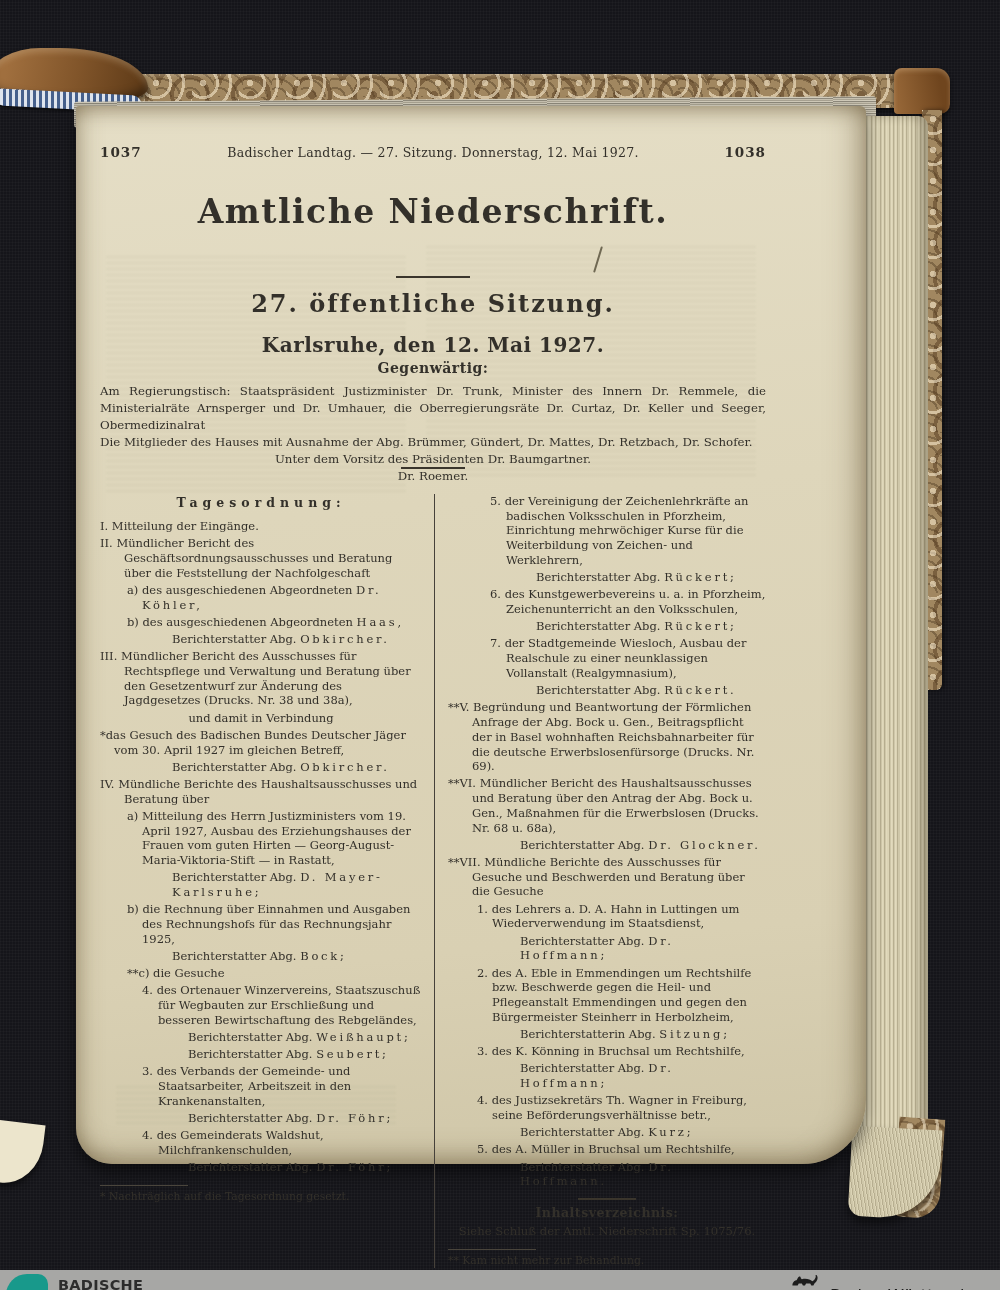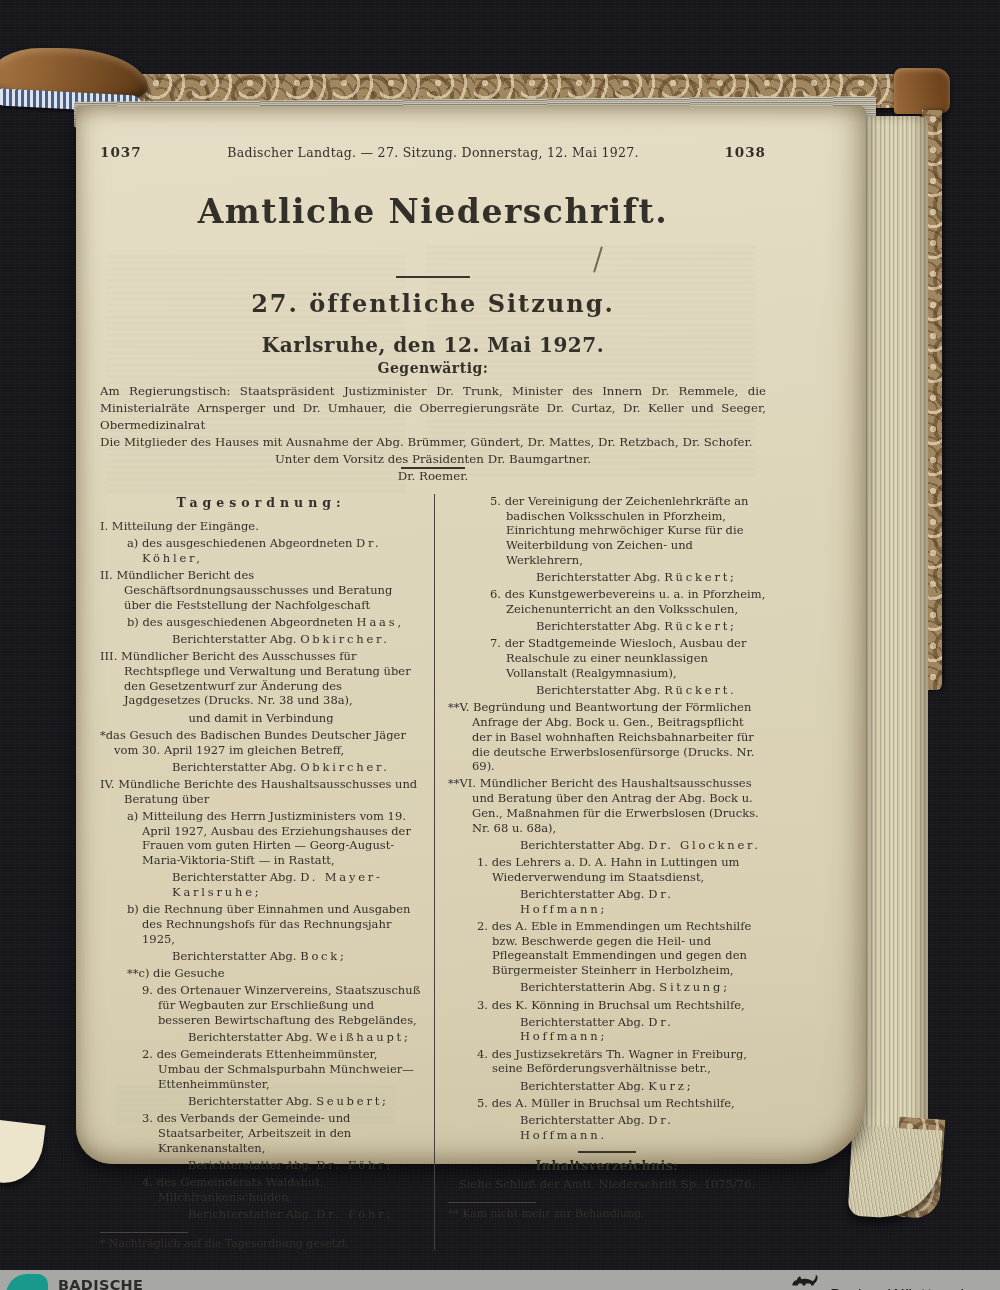--- a/index.html
+++ b/index.html
@@ -155,37 +155,36 @@
           <div class="plc">Unter dem Vorsitz des Präsidenten Dr. Baumgartner.</div>
           <div class="plc">Dr. Roemer.</div>
         </div>
       <div class="rule2"></div>
 
       <div class="columns">
         <div class="col left">
           <div class="aghead">Tagesordnung:</div>
           <div id="agenda-left">
               <div class="ag i0">I. Mitteilung der Eingänge.</div>
+              <div class="ag i0">II. Mündlicher Bericht des Geschäftsordnungsausschusses und Beratung über die Feststellung der Nachfolgeschaft</div>
               <div class="ag i1"><span>a) des ausgeschiedenen Abgeordneten </span><span class="spname">Dr. Köhler,</span></div>
-              <div class="ag i0">II. Mündlicher Bericht des Geschäftsordnungsausschusses und Beratung über die Feststellung der Nachfolgeschaft</div>
               <div class="ag i1"><span>b) des ausgeschiedenen Abgeordneten </span><span class="spname">Haas,</span></div>
               <div class="ag rep"><span>Berichterstatter Abg. </span><span class="spname">Obkircher.</span></div>
               <div class="ag i0">III. Mündlicher Bericht des Ausschusses für Rechtspflege und Verwaltung und Beratung über den Gesetzentwurf zur Änderung des Jagdgesetzes (Drucks. Nr. 38 und 38a),</div>
               <div class="ag ctr">und damit in Verbindung</div>
               <div class="ag star0">*das Gesuch des Badischen Bundes Deutscher Jäger vom 30. April 1927 im gleichen Betreff,</div>
               <div class="ag rep"><span>Berichterstatter Abg. </span><span class="spname">Obkircher.</span></div>
               <div class="ag i0">IV. Mündliche Berichte des Haushaltsausschusses und Beratung über</div>
               <div class="ag i1">a) Mitteilung des Herrn Justizministers vom 19. April 1927, Ausbau des Erziehungshauses der Frauen vom guten Hirten — Georg-August-Maria-Viktoria-Stift — in Rastatt,</div>
               <div class="ag rep"><span>Berichterstatter Abg. </span><span class="spname">D. Mayer-Karlsruhe;</span></div>
               <div class="ag i1">b) die Rechnung über Einnahmen und Ausgaben des Rechnungshofs für das Rechnungsjahr 1925,</div>
               <div class="ag rep"><span>Berichterstatter Abg. </span><span class="spname">Bock;</span></div>
               <div class="ag i1">**c) die Gesuche</div>
-              <div class="ag i2">9. des Ortenauer Winzervereins, Staatszuschuß für Wegbauten zur Erschließung und besseren Bewirtschaftung des Rebgeländes,</div>
+              <div class="ag i2">4. des Ortenauer Winzervereins, Staatszuschuß für Wegbauten zur Erschließung und besseren Bewirtschaftung des Rebgeländes,</div>
               <div class="ag rep2"><span>Berichterstatter Abg. </span><span class="spname">Weißhaupt;</span></div>
-              <div class="ag i2">2. des Gemeinderats Ettenheimmünster, Umbau der Schmalspurbahn Münchweier—Ettenheimmünster,</div>
               <div class="ag rep2"><span>Berichterstatter Abg. </span><span class="spname">Seubert;</span></div>
               <div class="ag i2">3. des Verbands der Gemeinde- und Staatsarbeiter, Arbeitszeit in den Krankenanstalten,</div>
               <div class="ag rep2"><span>Berichterstatter Abg. </span><span class="spname">Dr. Föhr;</span></div>
               <div class="ag i2">4. des Gemeinderats Waldshut, Milchfrankenschulden,</div>
               <div class="ag rep2"><span>Berichterstatter Abg. </span><span class="spname">Dr. Föhr;</span></div>
             </div>
           <div class="footnote">
             <div class="fn-rule"></div>
             <div>* Nachträglich auf die Tagesordnung gesetzt.</div>
           </div>
@@ -194,20 +193,21 @@
           <div id="agenda-right">
               <div class="ag i2">5. der Vereinigung der Zeichenlehrkräfte an badischen Volksschulen in Pforzheim, Einrichtung mehrwöchiger Kurse für die Weiterbildung von Zeichen- und Werklehrern,</div>
               <div class="ag rep2"><span>Berichterstatter Abg. </span><span class="spname">Rückert;</span></div>
               <div class="ag i2">6. des Kunstgewerbevereins u. a. in Pforzheim, Zeichenunterricht an den Volksschulen,</div>
               <div class="ag rep2"><span>Berichterstatter Abg. </span><span class="spname">Rückert;</span></div>
               <div class="ag i2">7. der Stadtgemeinde Wiesloch, Ausbau der Realschule zu einer neunklassigen Vollanstalt (Realgymnasium),</div>
               <div class="ag rep2"><span>Berichterstatter Abg. </span><span class="spname">Rückert.</span></div>
               <div class="ag i0">**V. Begründung und Beantwortung der Förmlichen Anfrage der Abg. Bock u. Gen., Beitragspflicht der in Basel wohnhaften Reichsbahnarbeiter für die deutsche Erwerbslosenfürsorge (Drucks. Nr. 69).</div>
               <div class="ag i0">**VI. Mündlicher Bericht des Haushaltsausschusses und Beratung über den Antrag der Abg. Bock u. Gen., Maßnahmen für die Erwerbslosen (Drucks. Nr. 68 u. 68a),</div>
               <div class="ag rep"><span>Berichterstatter Abg. </span><span class="spname">Dr. Glockner.</span></div>
+              <div class="ag i0">**VII. Mündliche Berichte des Ausschusses für Gesuche und Beschwerden und Beratung über die Gesuche</div>
               <div class="ag i1n">1. des Lehrers a. D. A. Hahn in Luttingen um Wiederverwendung im Staatsdienst,</div>
               <div class="ag rep"><span>Berichterstatter Abg. </span><span class="spname">Dr. Hoffmann;</span></div>
               <div class="ag i1n">2. des A. Eble in Emmendingen um Rechtshilfe bzw. Beschwerde gegen die Heil- und Pflegeanstalt Emmendingen und gegen den Bürgermeister Steinherr in Herbolzheim,</div>
               <div class="ag rep"><span>Berichterstatterin Abg. </span><span class="spname">Sitzung;</span></div>
               <div class="ag i1n">3. des K. Könning in Bruchsal um Rechtshilfe,</div>
               <div class="ag rep"><span>Berichterstatter Abg. </span><span class="spname">Dr. Hoffmann;</span></div>
               <div class="ag i1n">4. des Justizsekretärs Th. Wagner in Freiburg, seine Beförderungsverhältnisse betr.,</div>
               <div class="ag rep"><span>Berichterstatter Abg. </span><span class="spname">Kurz;</span></div>
               <div class="ag i1n">5. des A. Müller in Bruchsal um Rechtshilfe,</div>
               <div class="ag rep"><span>Berichterstatter Abg. </span><span class="spname">Dr. Hoffmann.</span></div>

